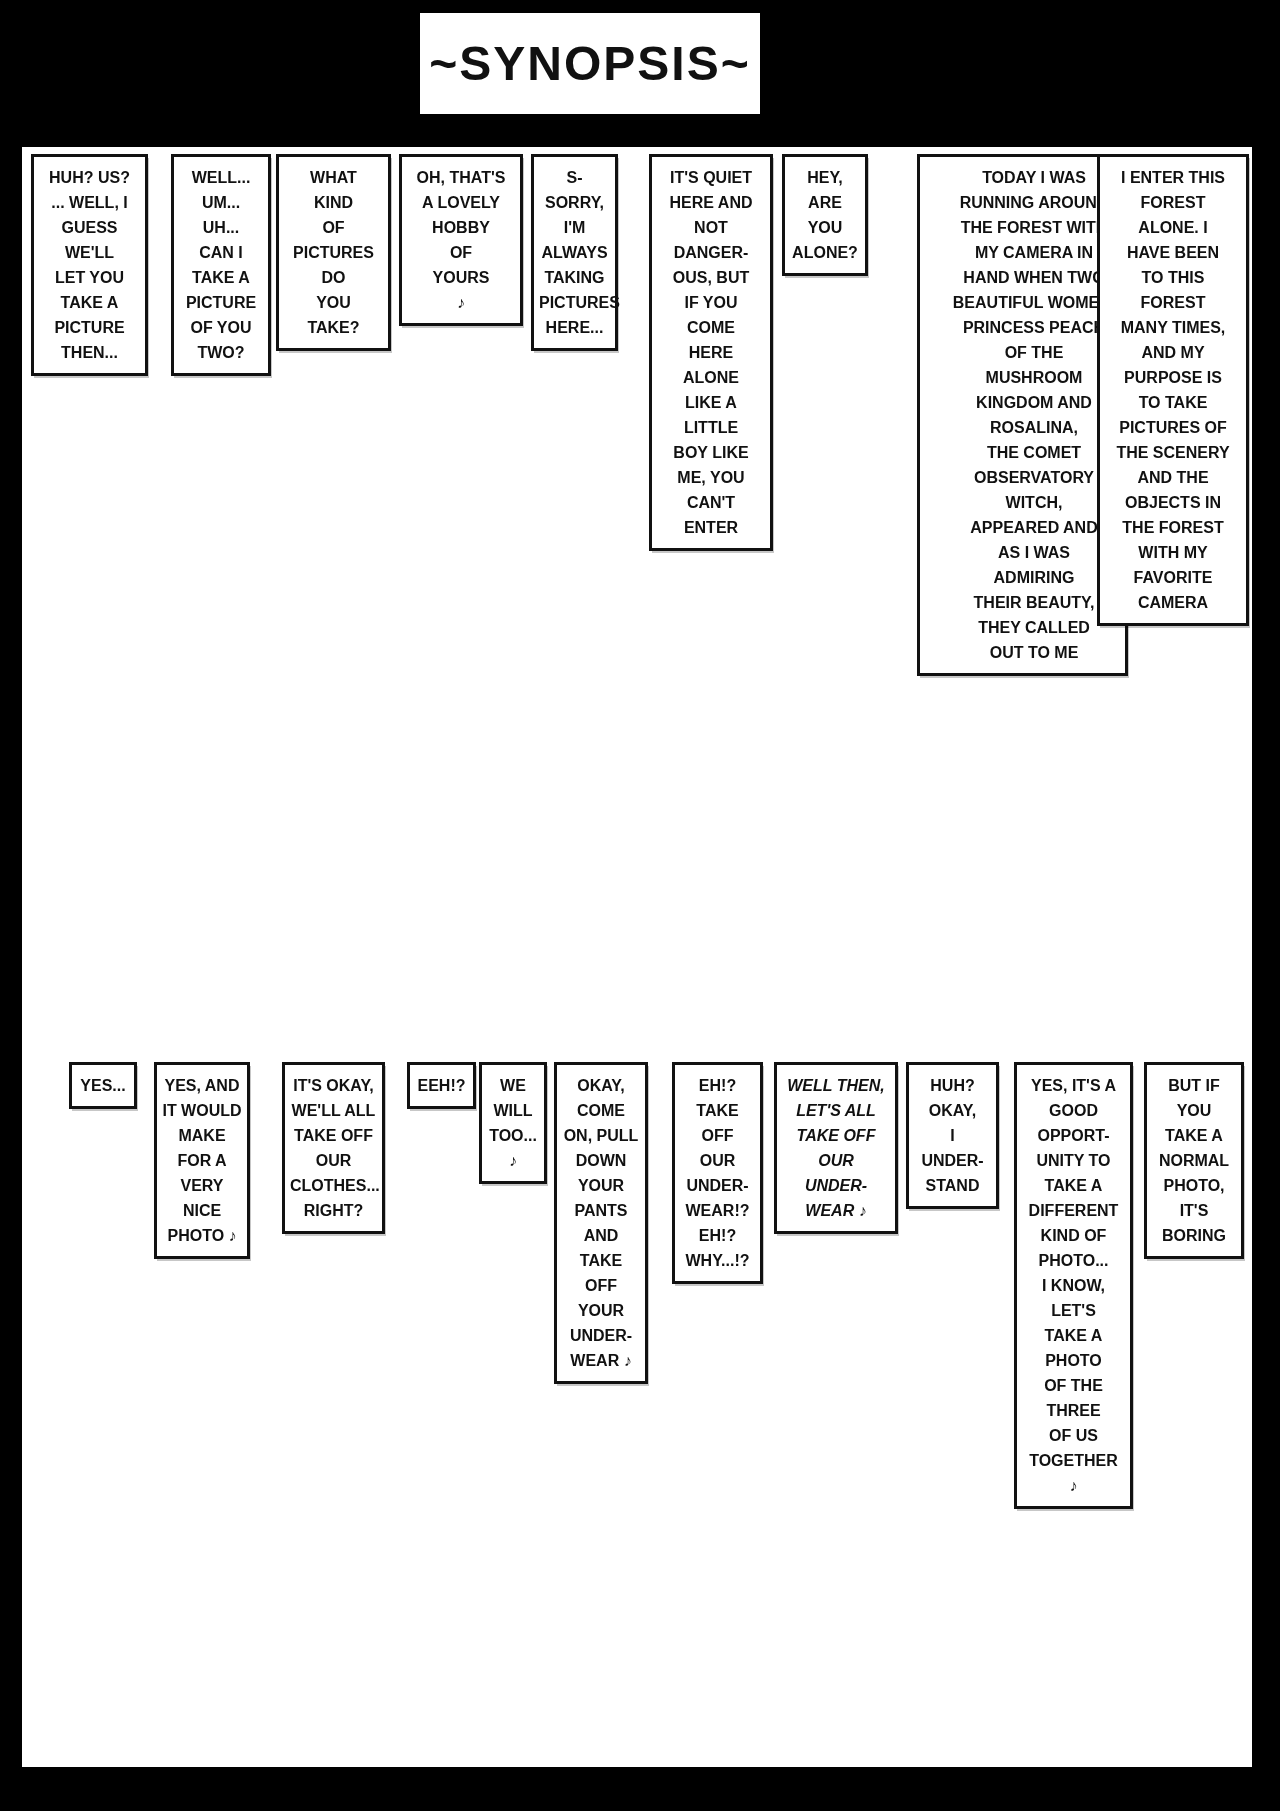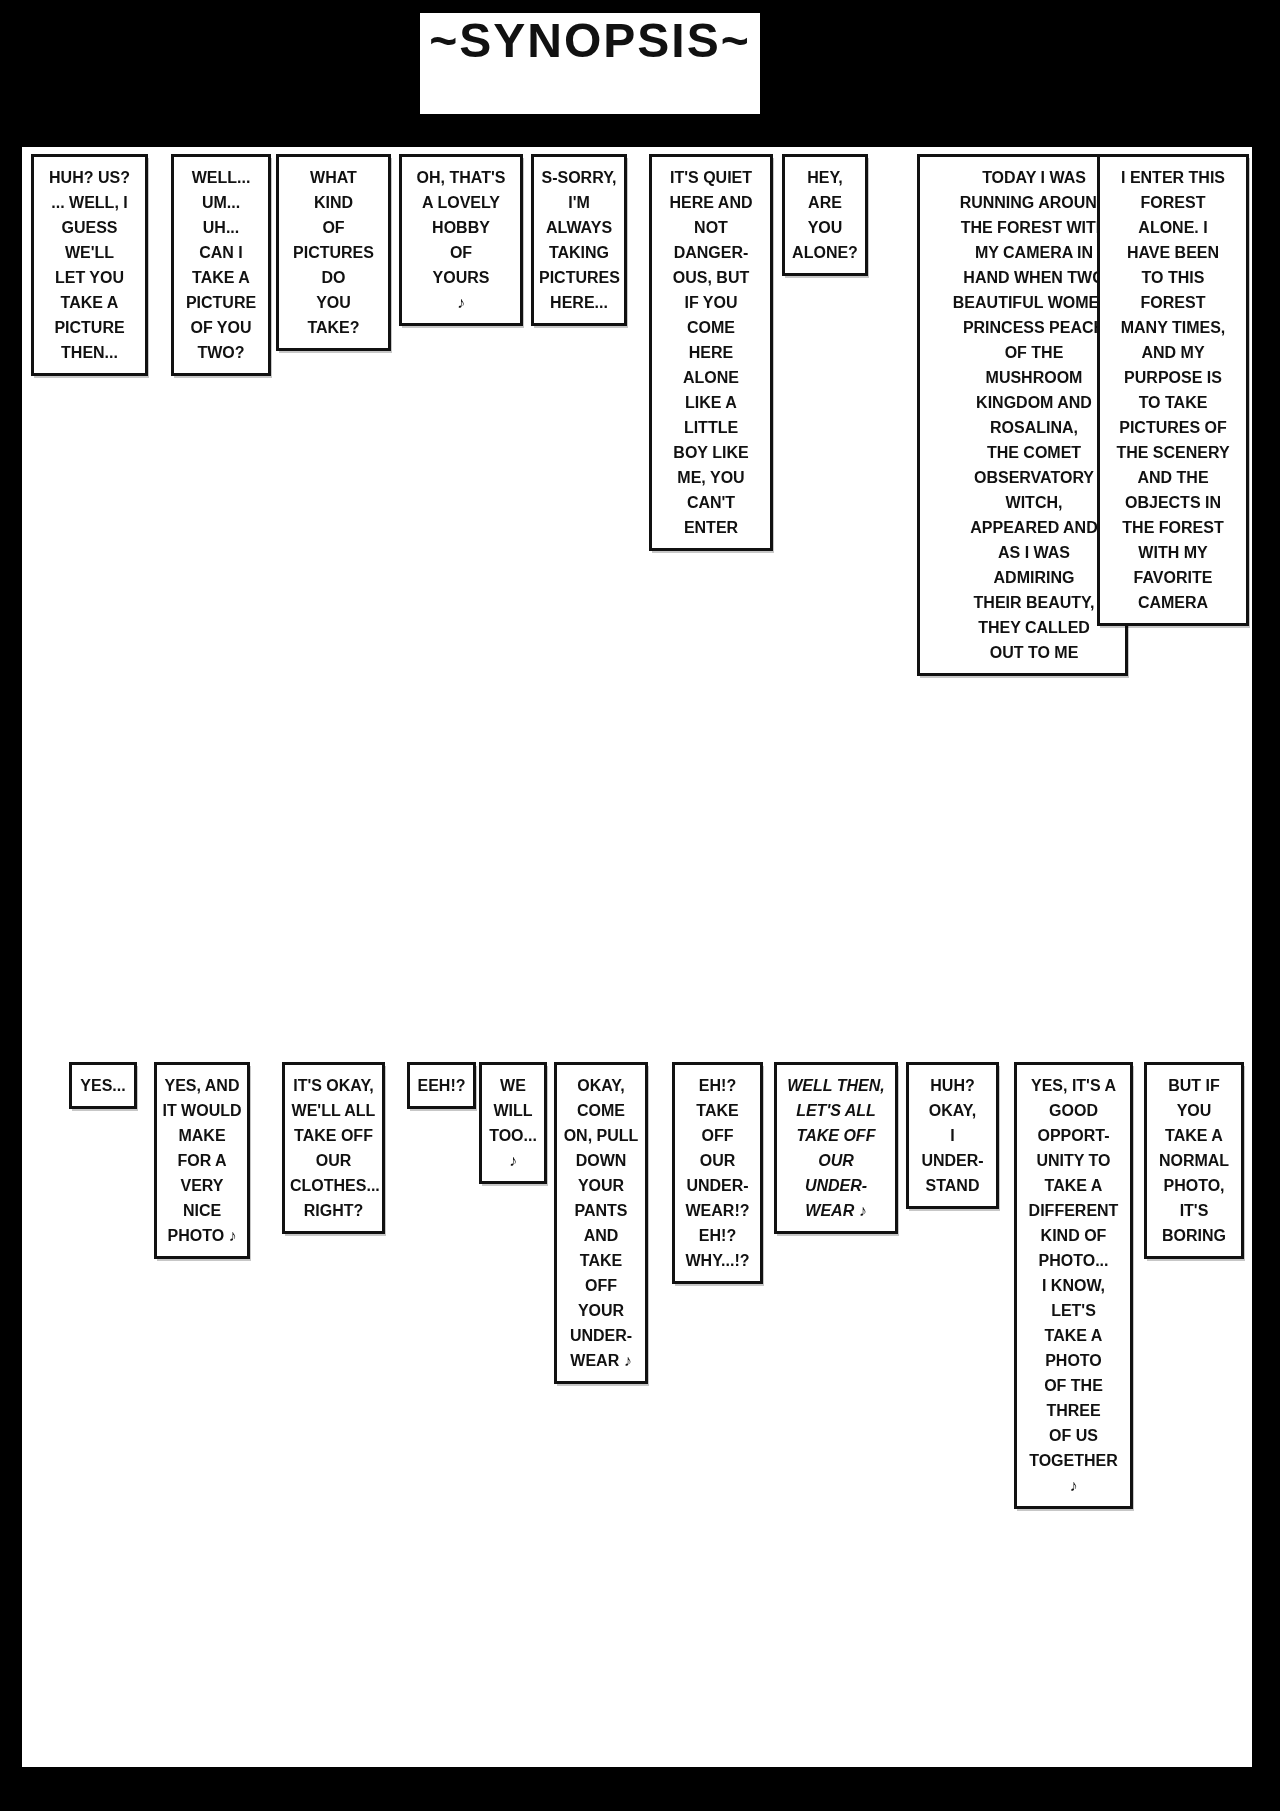--- a/index.html
+++ b/index.html
@@ -6,21 +6,21 @@
   body{
     width:1280px;height:1811px;position:relative;
     background:#000;
     font-family:"Liberation Sans","DejaVu Sans",sans-serif;
     color:#111;
     -webkit-font-smoothing:antialiased;
   }
   .title-box{
     position:absolute;left:420px;top:13px;width:340px;height:101px;
     background:#fff;
-    display:flex;align-items:flex-start;justify-content:center;
+    display:flex;align-items:center;justify-content:center;
   }
   .title-text{
     font-size:48px;font-weight:bold;letter-spacing:2px;color:#111;
   }
   .panel{
     position:absolute;left:22px;top:147px;width:1230px;height:1620px;
     background:#fff;overflow:hidden;
   }
   .box{
     position:absolute;
@@ -76,21 +76,21 @@
 PICTURES
 DO
 YOU
 TAKE?</div>
   <div class="box r1" style="left:378px;width:122px;">OH, THAT'S
 A LOVELY
 HOBBY
 OF
 YOURS
 ♪</div>
-  <div class="box r1" style="left:510px;width:94px;">S-SORRY,
+  <div class="box r1" style="left:510px;width:85px;">S-SORRY,
 I'M
 ALWAYS
 TAKING
 PICTURES
 HERE...</div>
   <div class="box r1" style="left:628px;width:122px;">IT'S QUIET
 HERE AND
 NOT
 DANGER-
 OUS, BUT

